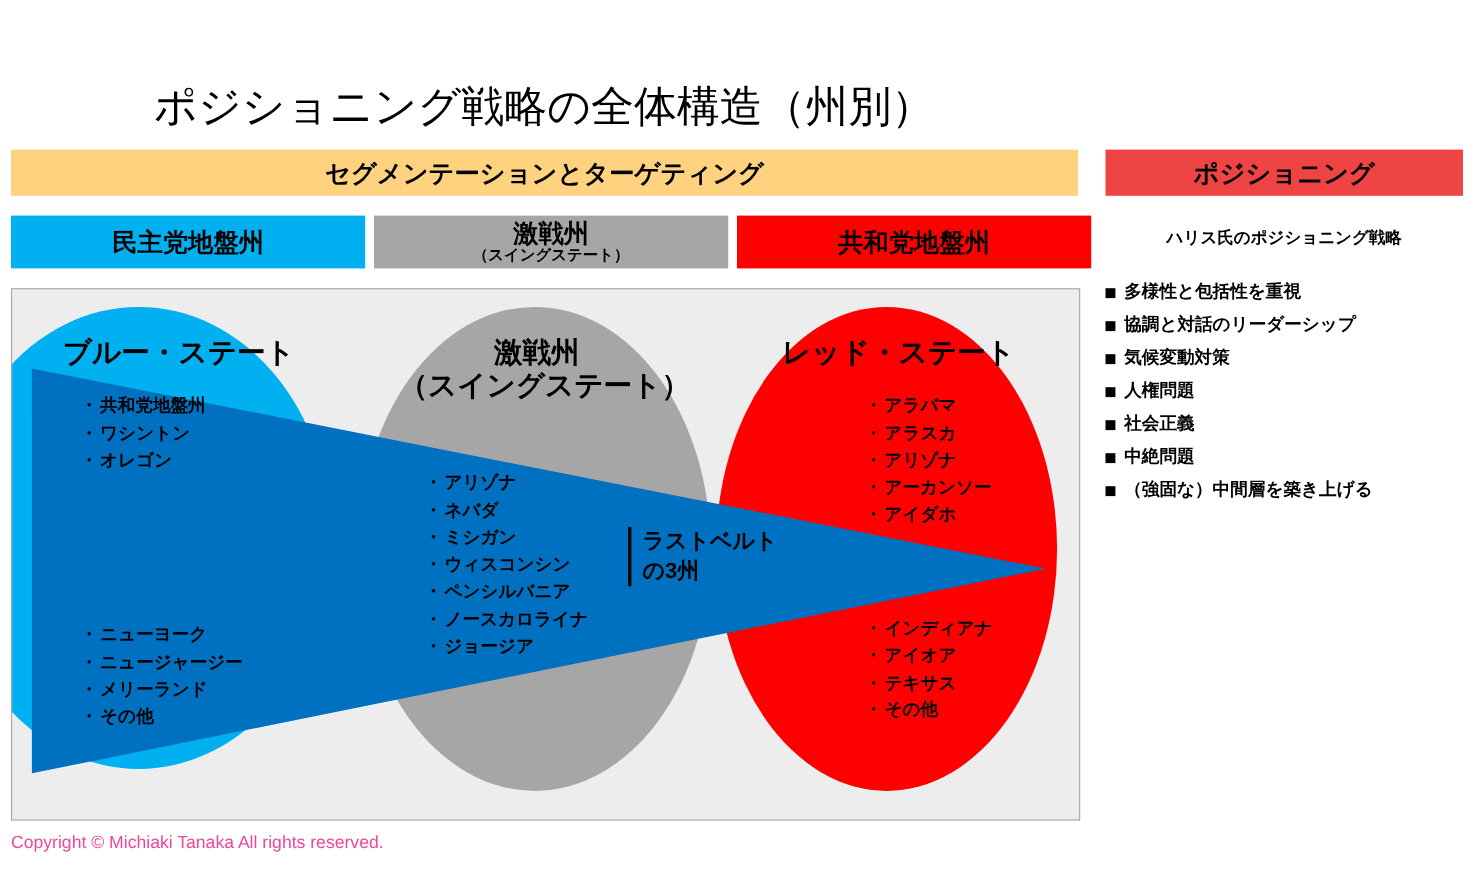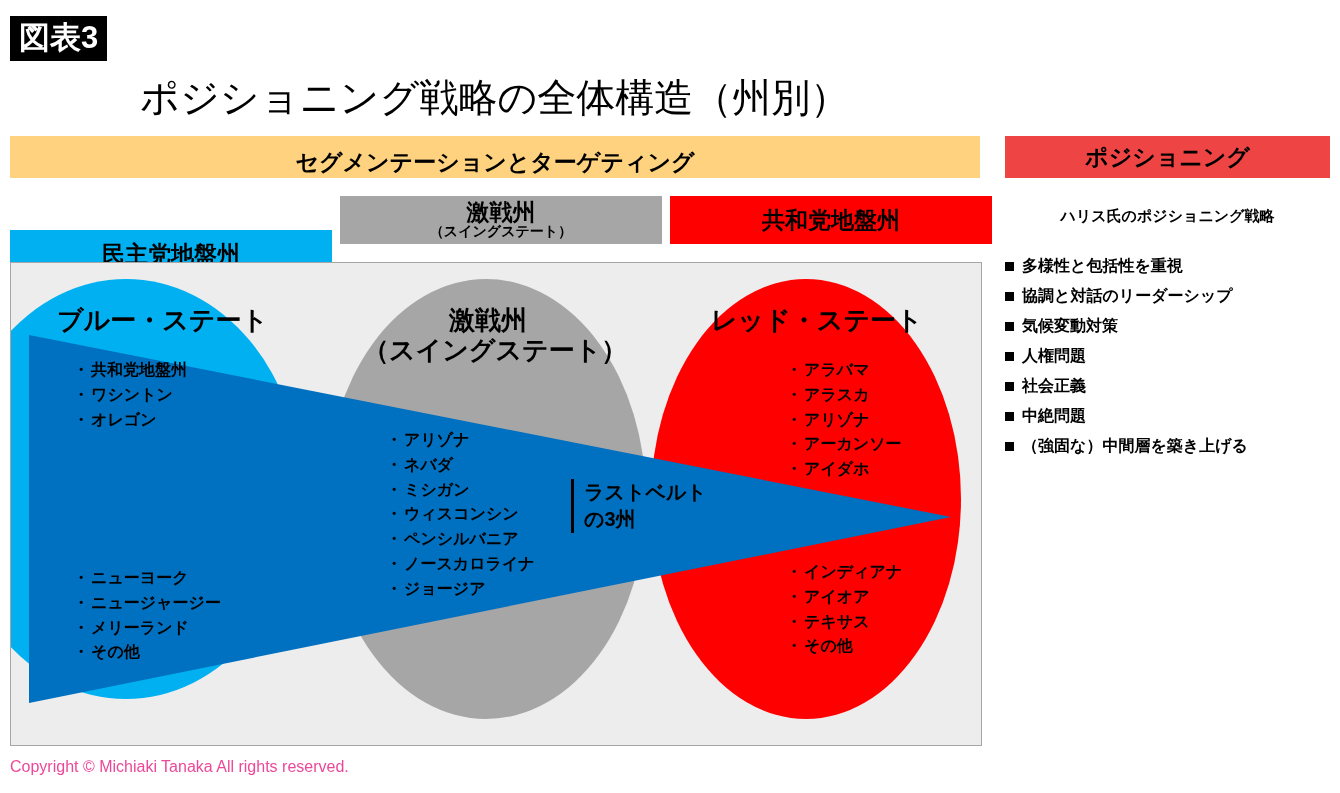--- a/index.html
+++ b/index.html
@@ -57,21 +57,21 @@
 
   
   #bar-seg {
     position: absolute;
     left: 10px;
     top: 136px;
     width: 970px;
     height: 42px;
     background: #FFD27F;
     display: flex;
-    align-items: flex-end;
+    align-items: center;
     justify-content: center;
   }
   #bar-seg span {
     font-size: 23px;
     font-weight: bold;
   }
   #bar-pos {
     position: absolute;
     left: 1005px;
     top: 136px;
@@ -95,21 +95,20 @@
     display: flex;
     align-items: center;
     justify-content: center;
     flex-direction: column;
     text-align: center;
   }
   #cat-blue {
     left: 10px;
     width: 322px;
     background: #00B0F0;
-    margin-top: 34px;
   }
   #cat-swing {
     left: 340px;
     width: 322px;
     background: #A6A6A6;
   }
   #cat-red {
     left: 670px;
     width: 322px;
     background: #FF0000;
@@ -255,21 +254,20 @@
     left: 10px;
     top: 758px;
     font-size: 16px;
     color: #ec4899;
   }
 </style>
 </head>
 <body>
 
 <div id="title-block">
-  <div id="figure-badge">図表3</div>
   <div id="title-line2">ポジショニング戦略の全体構造（州別）</div>
 </div>
 
 <div id="bar-seg">
   <span>セグメンテーションとターゲティング</span>
 </div>
 <div id="bar-pos">
   <span>ポジショニング</span>
 </div>
 

